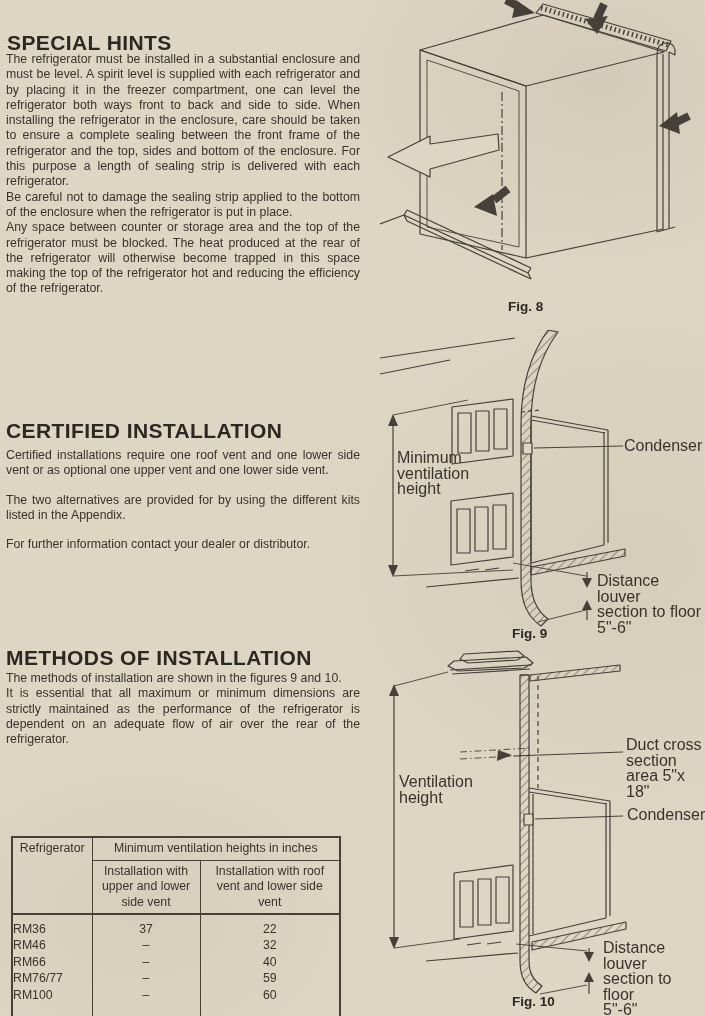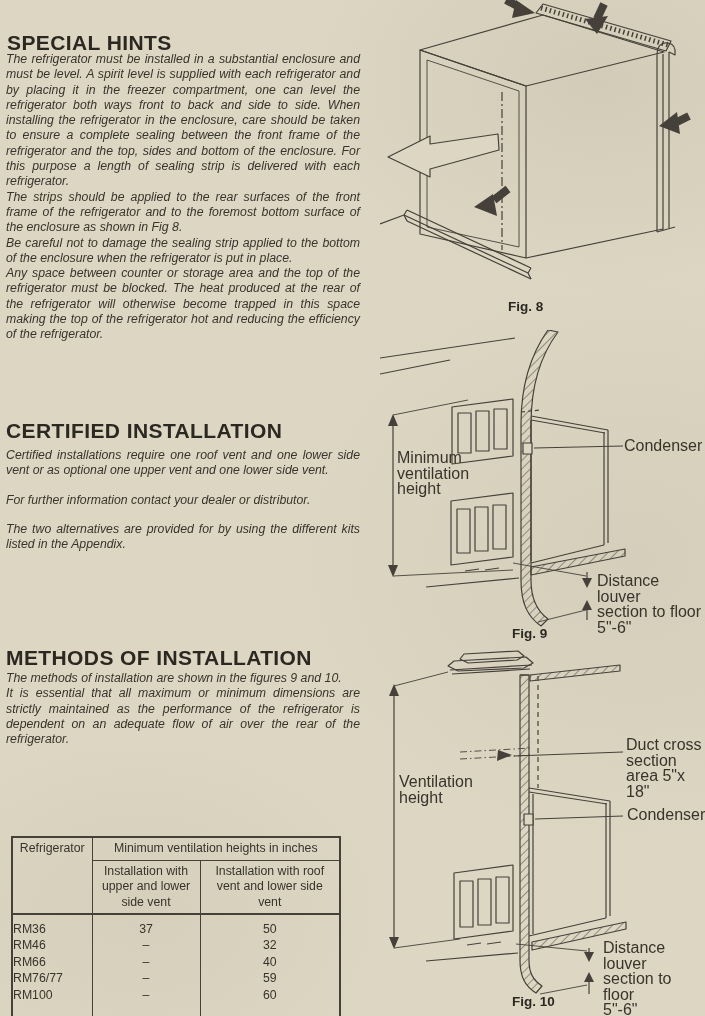--- a/index.html
+++ b/index.html
@@ -21,21 +21,20 @@
   }
   .abs{position:absolute;}
   h2.sec{
     margin:0;font-size:21px;font-weight:bold;color:var(--head);
     letter-spacing:.4px;font-family:"Liberation Sans",sans-serif;
   }
   .col{width:354px;}
   .col p{
     margin:0;font-size:12.3px;line-height:15.3px;text-align:justify;
     color:var(--text);
-    font-style:italic;
   }
   .gap p + p{margin-top:14px;}
   
   table.vt{
     border-collapse:collapse;table-layout:fixed;width:328px;
     font-size:12.3px;color:var(--text);
   }
   table.vt,table.vt th{border:1.6px solid var(--ink);}
   table.vt{border-width:2px;}
   table.vt th{
@@ -63,30 +62,29 @@
   }
 </style>
 </head>
 <body>
 
 <div id="page">
 
   <h2 class="sec abs" style="left:7px;top:31px;">SPECIAL HINTS</h2>
   <div class="col abs" style="left:6px;top:52px;">
     <p>The refrigerator must be installed in a substantial enclosure and must be level. A spirit level is supplied with each refrigerator and by placing it in the freezer compartment, one can level the refrigerator both ways front to back and side to side. When installing the refrigerator in the enclosure, care should be taken to ensure a complete sealing between the front frame of the refrigerator and the top, sides and bottom of the enclosure. For this purpose a length of sealing strip is delivered with each refrigerator.</p>
-    <p>The strips should be applied to the rear surfaces of the front frame of the refrigerator and to the foremost bottom surface of the enclosure as shown in Fig 8.</p>
     <p>Be careful not to damage the sealing strip applied to the bottom of the enclosure  when the refrigerator is put in place.</p>
     <p>Any space between counter or storage area and the top of the refrigerator must be blocked. The heat produced at the rear of the refrigerator will otherwise become trapped in this space making the top of the refrigerator hot and reducing the efficiency of the refrigerator.</p>
   </div>
 
   <h2 class="sec abs" style="left:6px;top:419px;">CERTIFIED INSTALLATION</h2>
   <div class="col gap abs" style="left:6px;top:448px;">
     <p>Certified installations require one roof vent and one lower side vent or as optional one upper vent and one lower side vent.</p>
+    <p>The two alternatives are provided for by using the different kits listed in the Appendix.</p>
     <p>For further information contact your dealer or distributor.</p>
-    <p>The two alternatives are provided for by using the different kits listed in the Appendix.</p>
   </div>
 
   <h2 class="sec abs" style="left:6px;top:646px;">METHODS OF INSTALLATION</h2>
   <div class="col abs" style="left:6px;top:671px;">
     <p>The methods of installation are shown in the figures 9 and 10.</p>
     <p>It is essential that all maximum or minimum dimensions are strictly maintained as the performance of the refrigerator is dependent on an adequate flow of air over the rear of the refrigerator.</p>
   </div>
 
 
   <table class="vt abs" style="left:11px;top:836px;">
@@ -100,21 +98,21 @@
       <th class="href" rowspan="2">Refrigerator</th>
       <th class="hspan" colspan="2">Minimum ventilation heights in inches</th>
     </tr>
     <tr>
       <th>Installation with upper and lower side vent</th>
       <th>Installation with roof vent and lower side vent</th>
     </tr>
     <tr class="first">
       <td class="cmodel">RM36</td>
       <td class="cnum">37</td>
-      <td class="cnum">50</td>
+      <td class="cnum">22</td>
     </tr>
     <tr>
       <td class="cmodel">RM46</td>
       <td class="cnum">–</td>
       <td class="cnum">32</td>
     </tr>
     <tr>
       <td class="cmodel">RM66</td>
       <td class="cnum">–</td>
       <td class="cnum">40</td>

